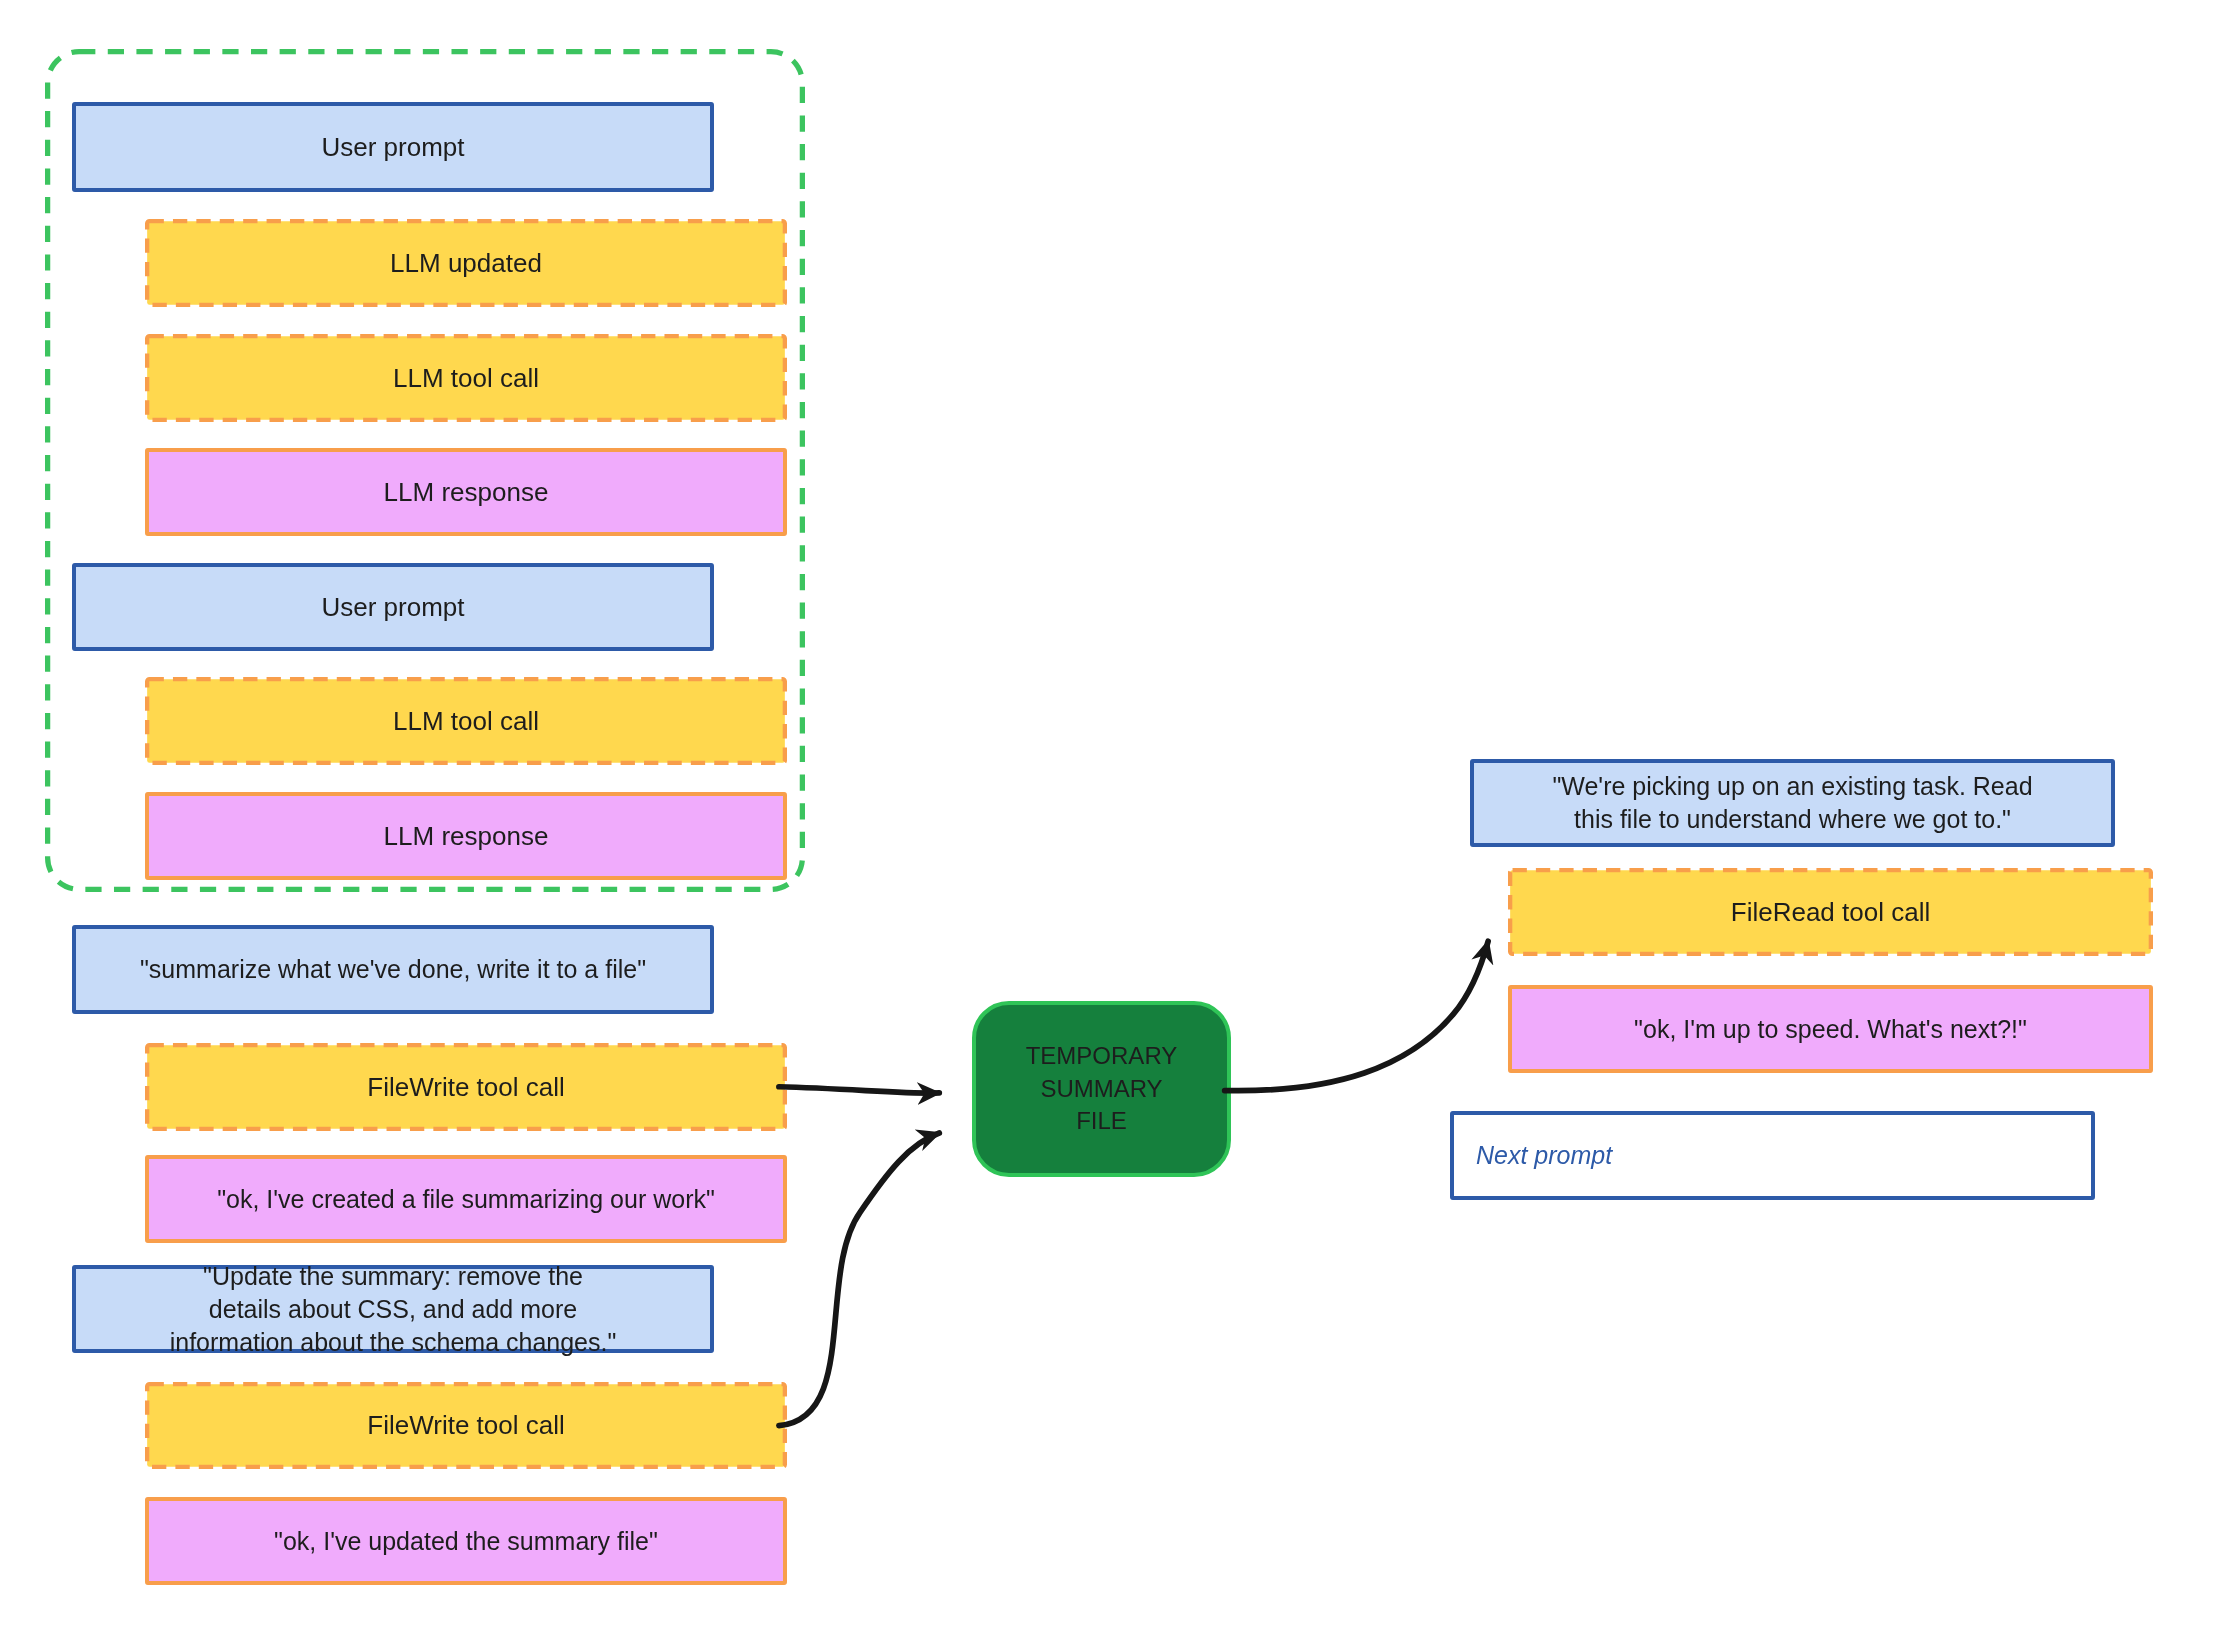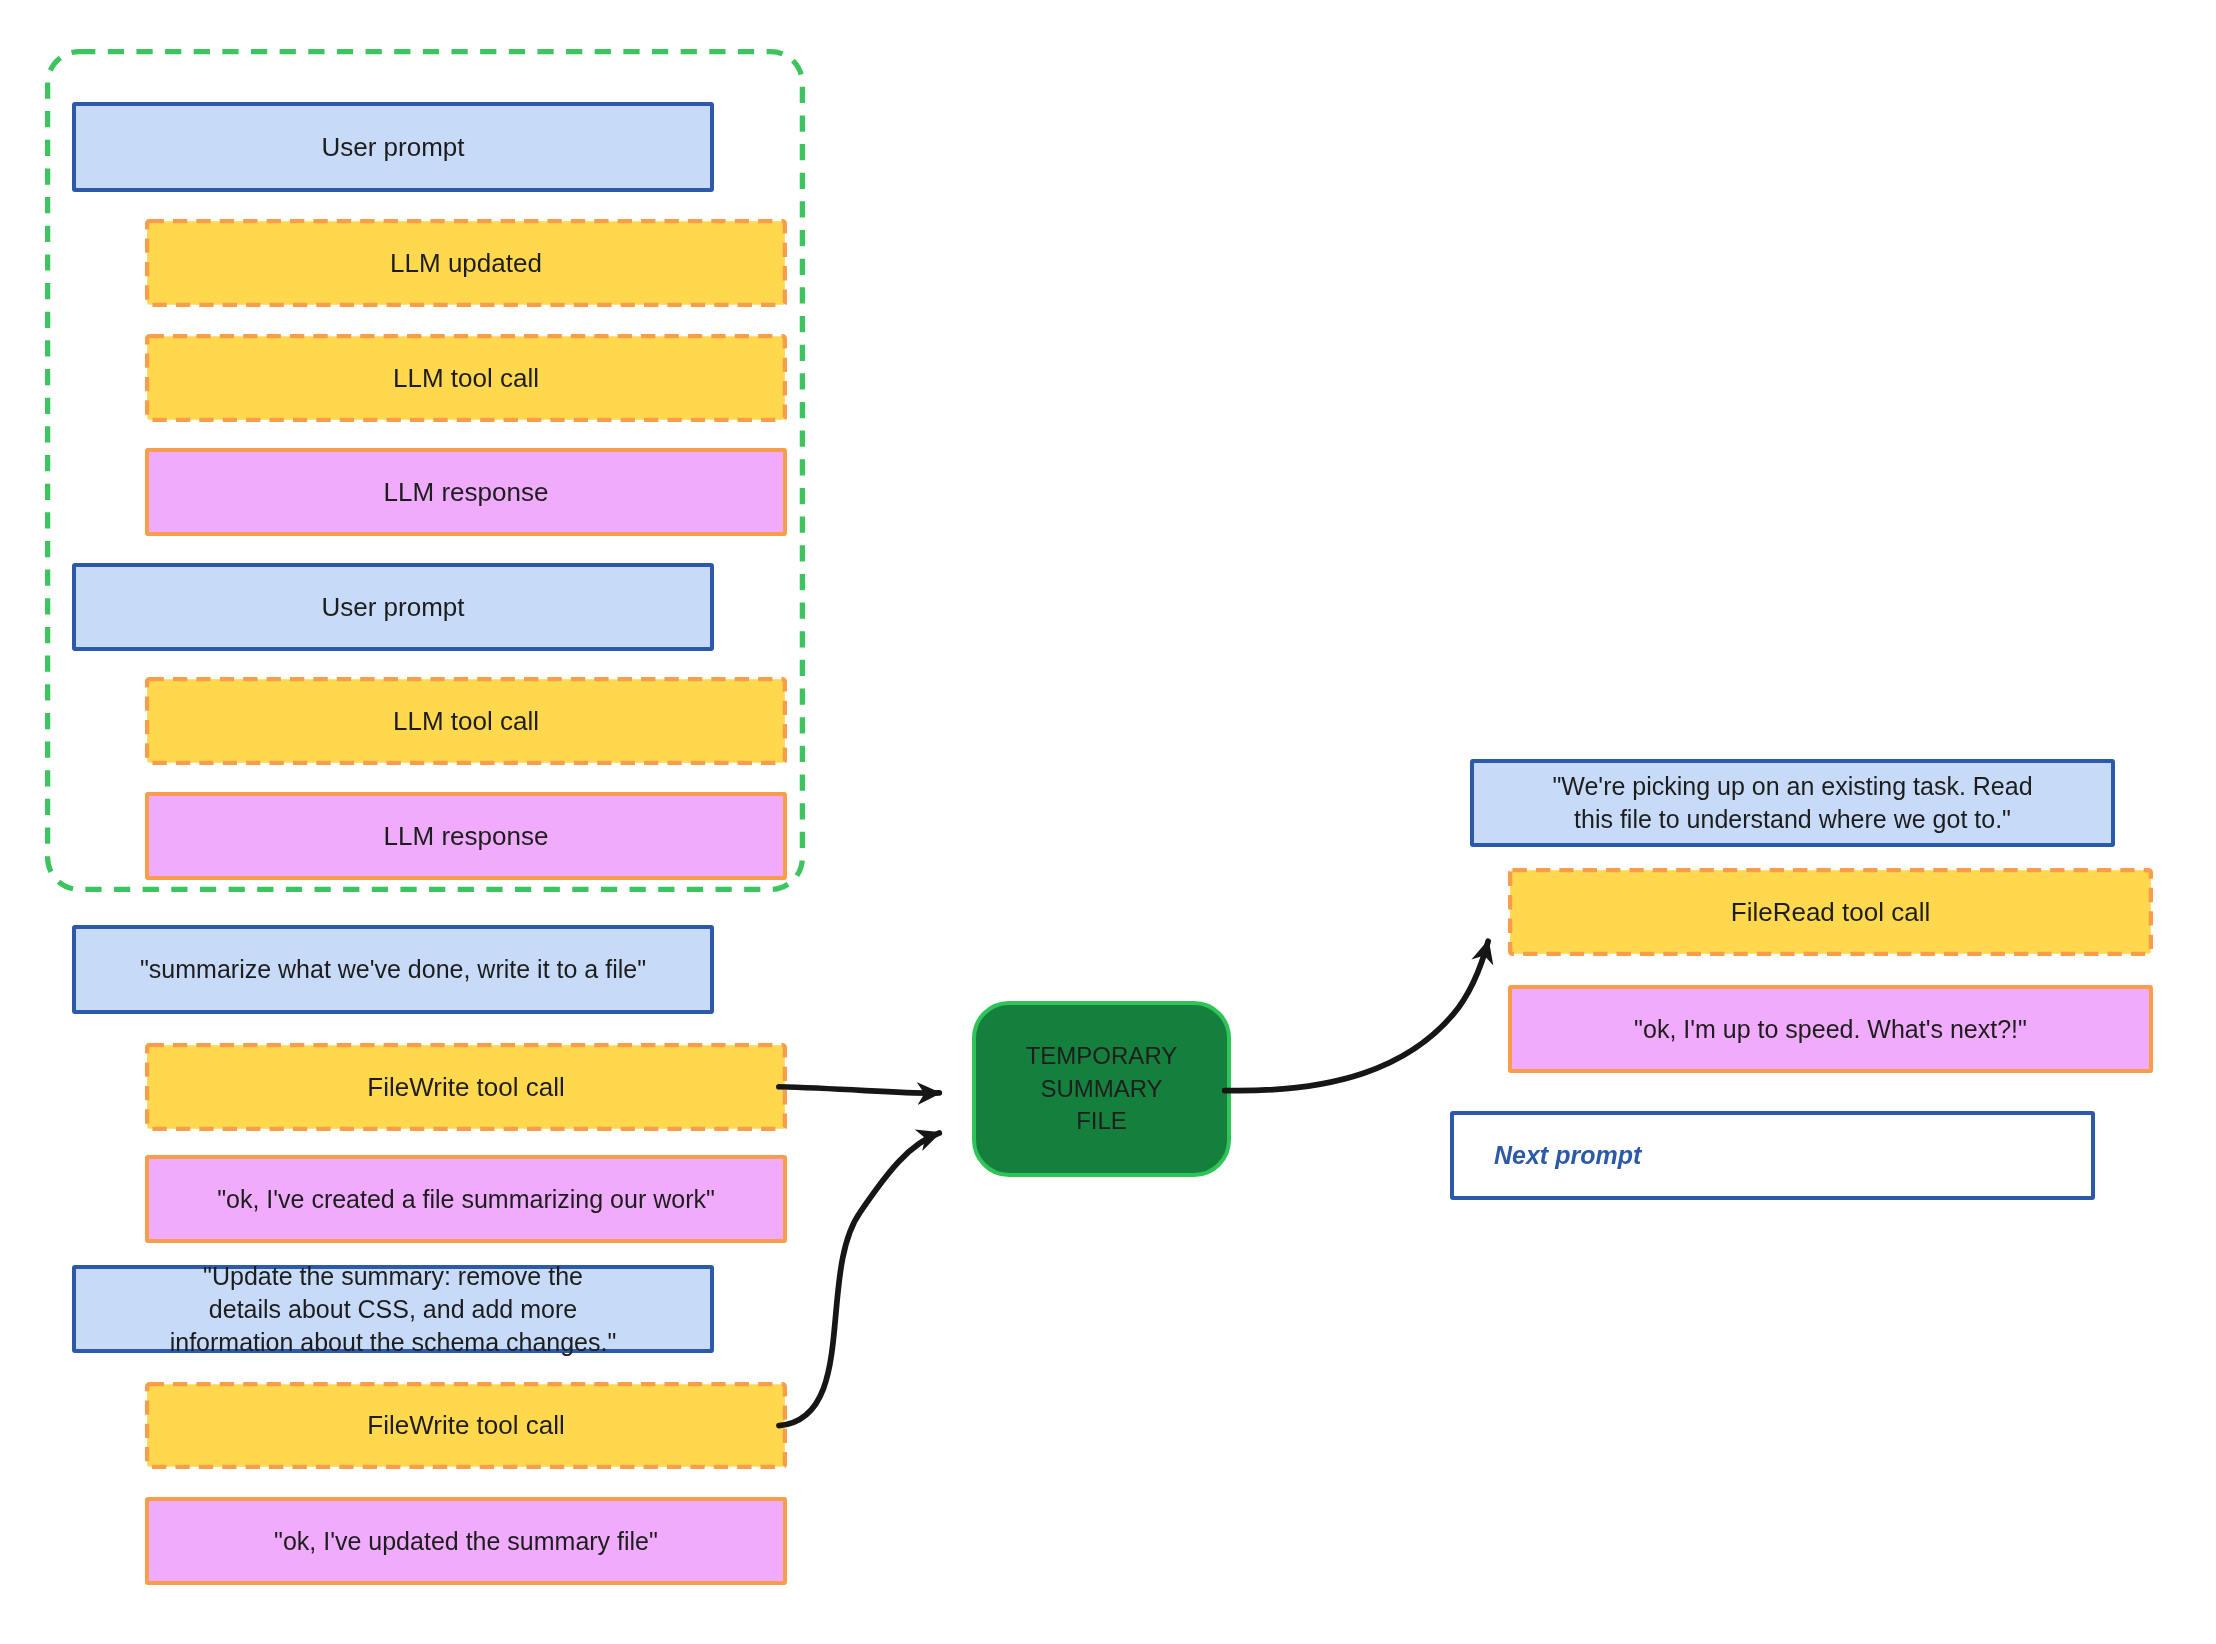--- a/index.html
+++ b/index.html
@@ -85,21 +85,21 @@
   .next-prompt {
     background: #ffffff;
     border: 4.3px solid #2d5aa8;
     border-radius: 2.9px;
     justify-content: flex-start;
     text-align: left;
     color: #2d5aa8;
     font-style: italic;
     font-size: 25px;
   }
-  .next-prompt .label { padding: 0 0 0 40px; font-weight: bold; }
+  .next-prompt .label { padding: 0 0 0 22px; }
   .arrows {
     position: absolute;
     inset: 0;
     z-index: 3;
     pointer-events: none;
   }
   .arrow-path {
     fill: none;
     stroke: #161616;
     stroke-width: 12;

